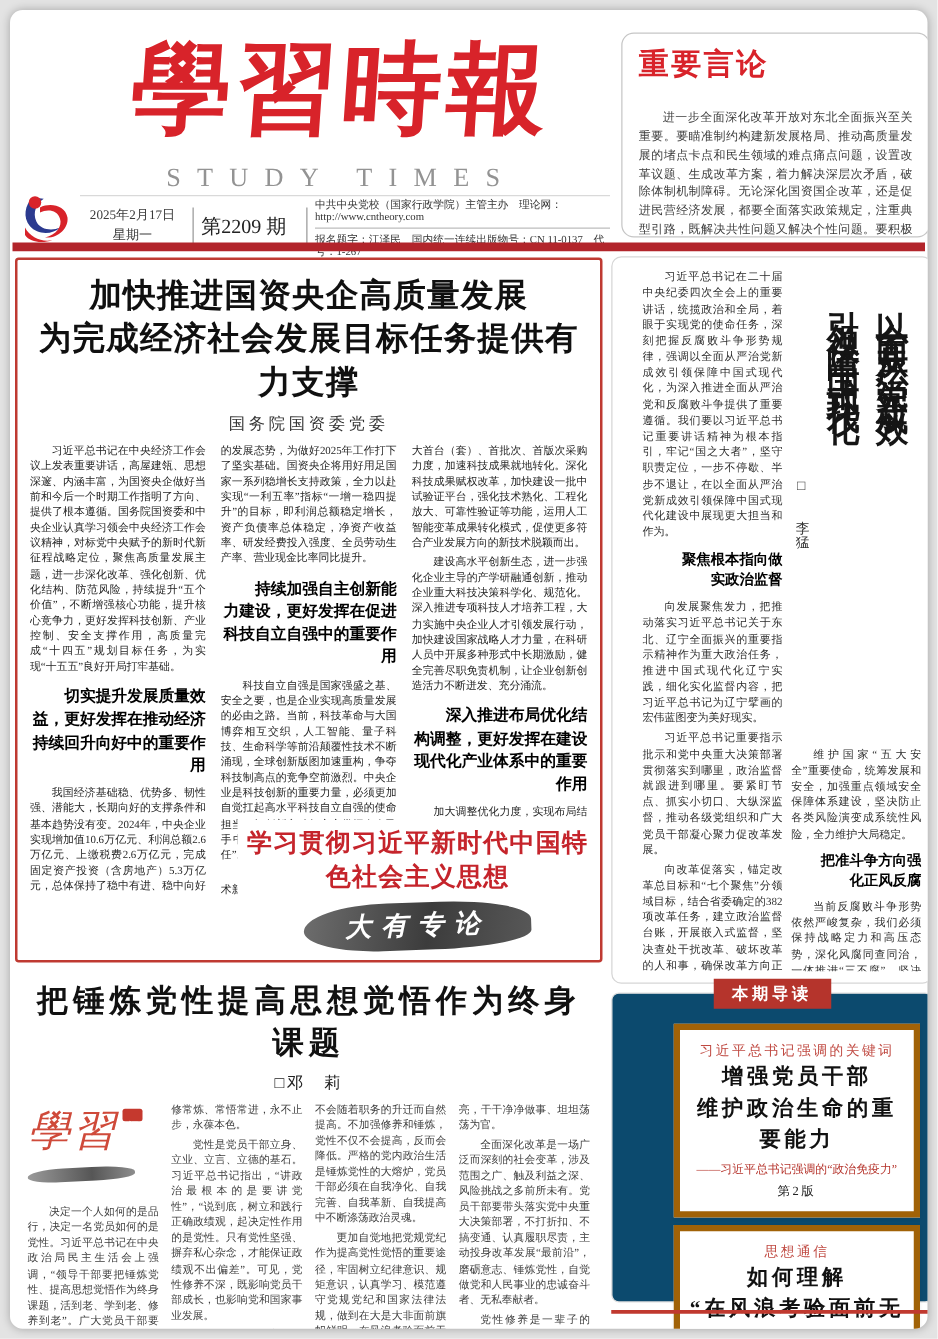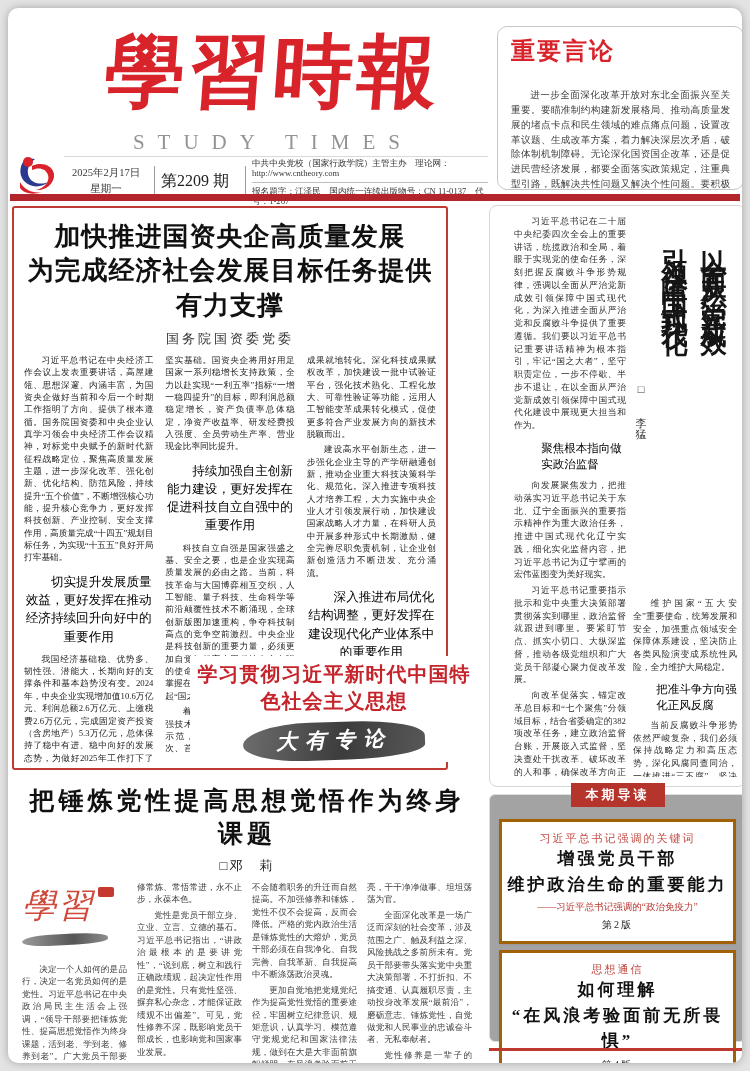--- a/index.html
+++ b/index.html
@@ -27,30 +27,30 @@
   .redbar{left:2px;top:186px;width:730px;height:7px;background:#b2252b;}
 
   
   .remarks{left:489px;top:18px;width:247px;height:164px;border:1.5px solid #c6c6c6;
     border-radius:10px;padding:8px 13px;box-sizing:border-box;overflow:hidden;background:#fff;}
   .remarks h2{margin:0 0 21px;font-size:24px;color:#d8232a;
     font-family:Liberation Serif, serif;font-weight:800;letter-spacing:2px;}
   .remarks .body{font-size:9.6px;line-height:1.55;color:#3c3c3c;text-align:justify;text-indent:2em;}
 
   
-  .leadbox{left:4px;top:198px;width:436px;height:564px;border:2px solid #bf3a32;border-radius:3px;
+  .leadbox{left:4px;top:198px;width:470px;height:564px;border:2px solid #bf3a32;border-radius:3px;
     box-sizing:border-box;padding:12px 10px 8px;background:#fff;}
   .leadbox .hl{ text-align:center;font-size:26px;font-weight:800;color:#101010;line-height:1.32;
     letter-spacing:1px;margin:0;}
   .leadbox .byline{text-align:center;font-size:13px;color:#333;margin:7px 0 6px;letter-spacing:3px;}
   .cols3{column-count:3;column-gap:12px;height:412px;overflow:hidden;
     font-size:8.7px;line-height:1.42;color:#242424;text-align:justify;}
   .para{margin:0 0 3px;text-indent:2em;}
-  .sub{font-size:12.6px;font-weight:400;line-height:1.45;color:#000;margin:9px 0 7px;
-    text-indent:2em;text-align:center;}
+  .sub{font-size:12.6px;font-weight:700;line-height:1.45;color:#000;margin:9px 0 7px;
+    text-indent:2em;text-align:right;}
   .lead-banner{left:176px;bottom:6px;width:288px;background:#fff;text-align:center;padding-top:5px;}
   .lead-banner .btxt{color:#c5242b;font-size:20px;font-weight:800;letter-spacing:1px;}
   .ink-stamp{margin:7px auto 2px;width:182px;height:38px;line-height:36px;color:#fff;
     font-size:21px;font-weight:800;font-style:italic;letter-spacing:8px;text-align:center;
     background:linear-gradient(100deg,#6e6e6e,#3c3c3c 55%,#585858);
     border-radius:48% 52% 55% 45% / 70% 55% 45% 60%;transform:rotate(-2deg);}
 
   
   .bottart{left:4px;top:770px;width:470px;height:285px;box-sizing:border-box;padding:6px 10px 4px;}
   .bottart .hl{text-align:center;font-size:25px;font-weight:800;letter-spacing:4px;color:#111;margin:0;}
@@ -76,26 +76,26 @@
   .vtitle span{display:block;}
   .vauthor{position:absolute;left:0;top:168px;writing-mode:vertical-rl;font-size:11px;color:#333;
     letter-spacing:5px;}
   .r-bottom{position:absolute;left:0;right:0;top:382px;bottom:0;overflow:hidden;font-size:8.8px;
     line-height:1.45;color:#2d2d2d;text-align:justify;}
   .r-bottom .sub{font-size:11.5px;margin:7px 0 5px;}
   .cont{font-weight:800;}
 
   
   .guide{left:481px;top:786px;width:257px;height:248px;border:1px solid #dedede;border-radius:6px;
-    box-sizing:border-box;padding:18px 9px 8px;background:#a3a3a3;}
+    box-sizing:border-box;padding:18px 9px 8px;background:#0c4a6e;}
   .g-badge{position:absolute;top:-12px;left:50%;transform:translateX(-50%);background:#b5342c;
     color:#fff;font-size:13px;font-weight:800;letter-spacing:3px;padding:3px 15px;
     font-family:"Liberation Sans","DejaVu Sans",sans-serif;}
-  .g-item{background:#fff;border:3px solid #a16207;box-shadow:0 1px 3px rgba(0,0,0,.07);
-    text-align:center;padding:9px 4px;margin-top:6px;}
+  .g-item{background:#fff;border:5px solid #a16207;box-shadow:0 1px 3px rgba(0,0,0,.07);
+    text-align:center;padding:9px 4px;margin-top:6px;margin-left:40px;}
   .g-kicker{color:#c04a42;font-size:11px;letter-spacing:2px;}
   .g-t{font-size:17px;font-weight:800;color:#111;letter-spacing:3px;line-height:1.5;}
   .g-note{color:#b5342c;font-size:9.5px;margin-top:4px;}
   .g-page{font-size:10px;color:#222;margin-top:4px;letter-spacing:2px;}
   .g-redline{left:481px;top:1040px;width:257px;height:3px;background:#c0392f;}
 </style>
 </head>
 <body>
 
 <div id="paper">

